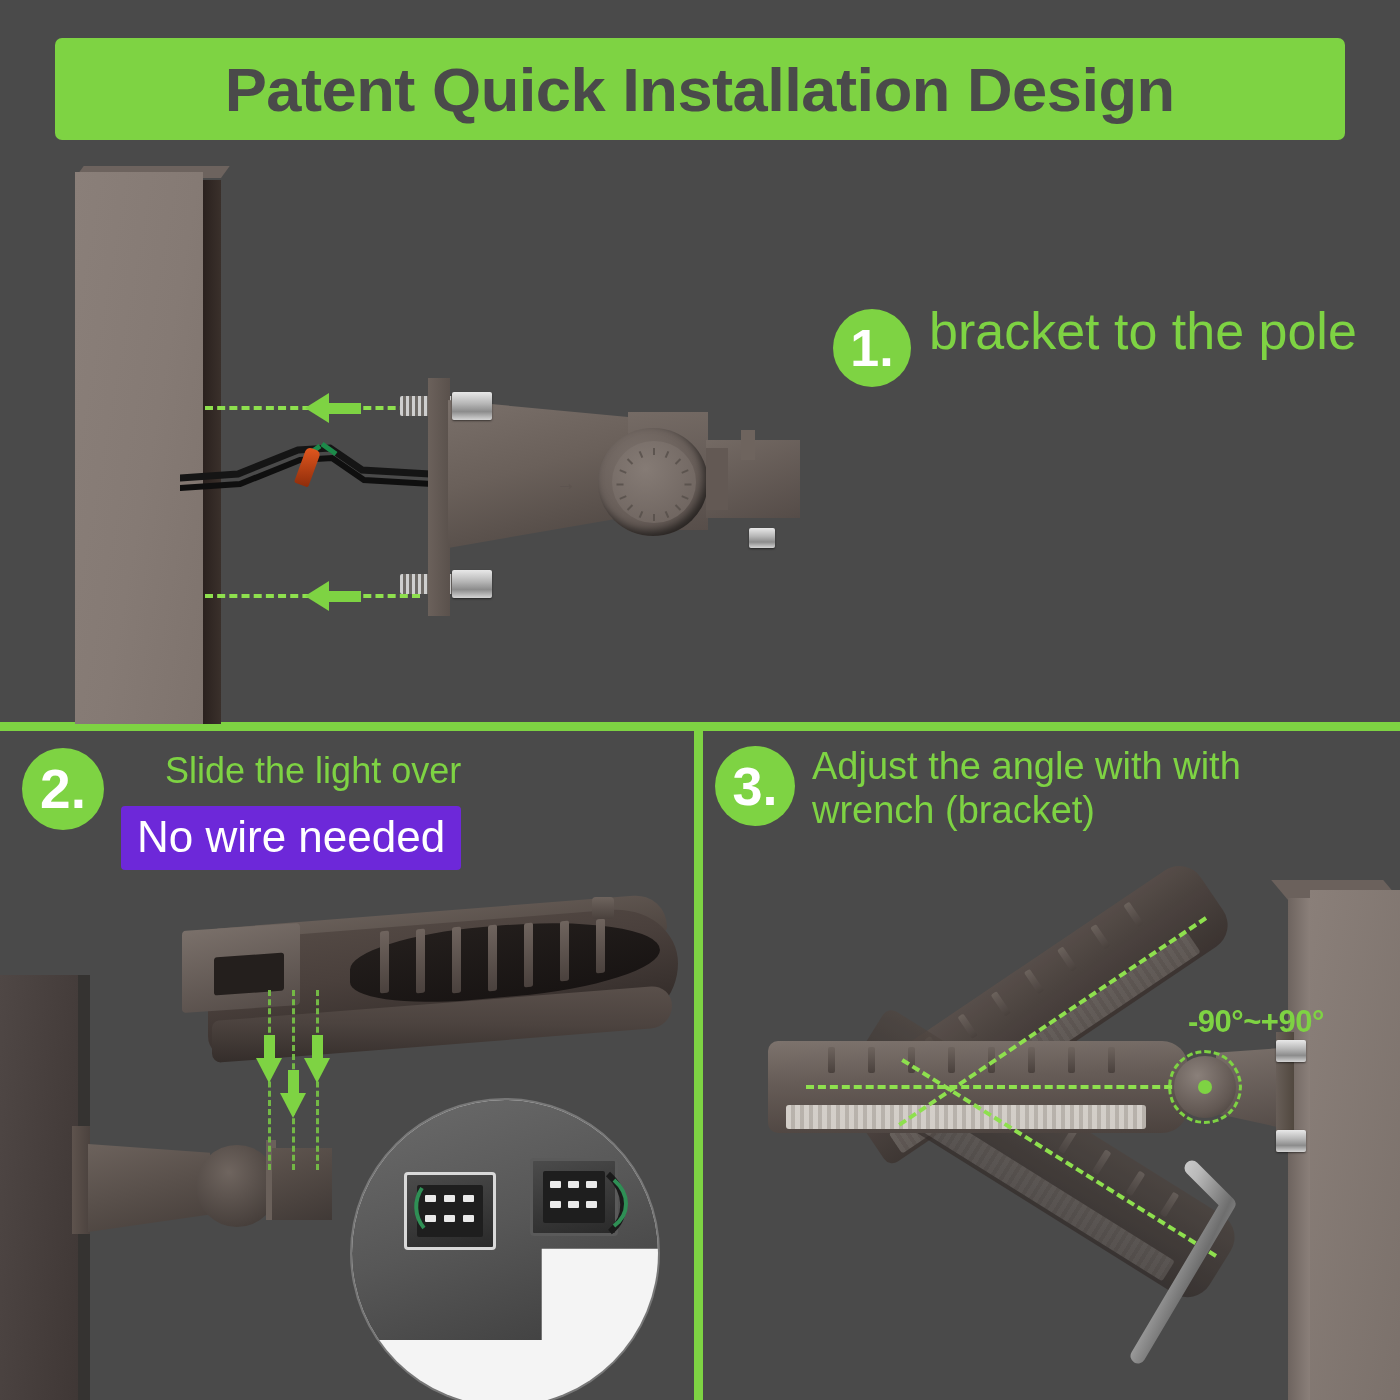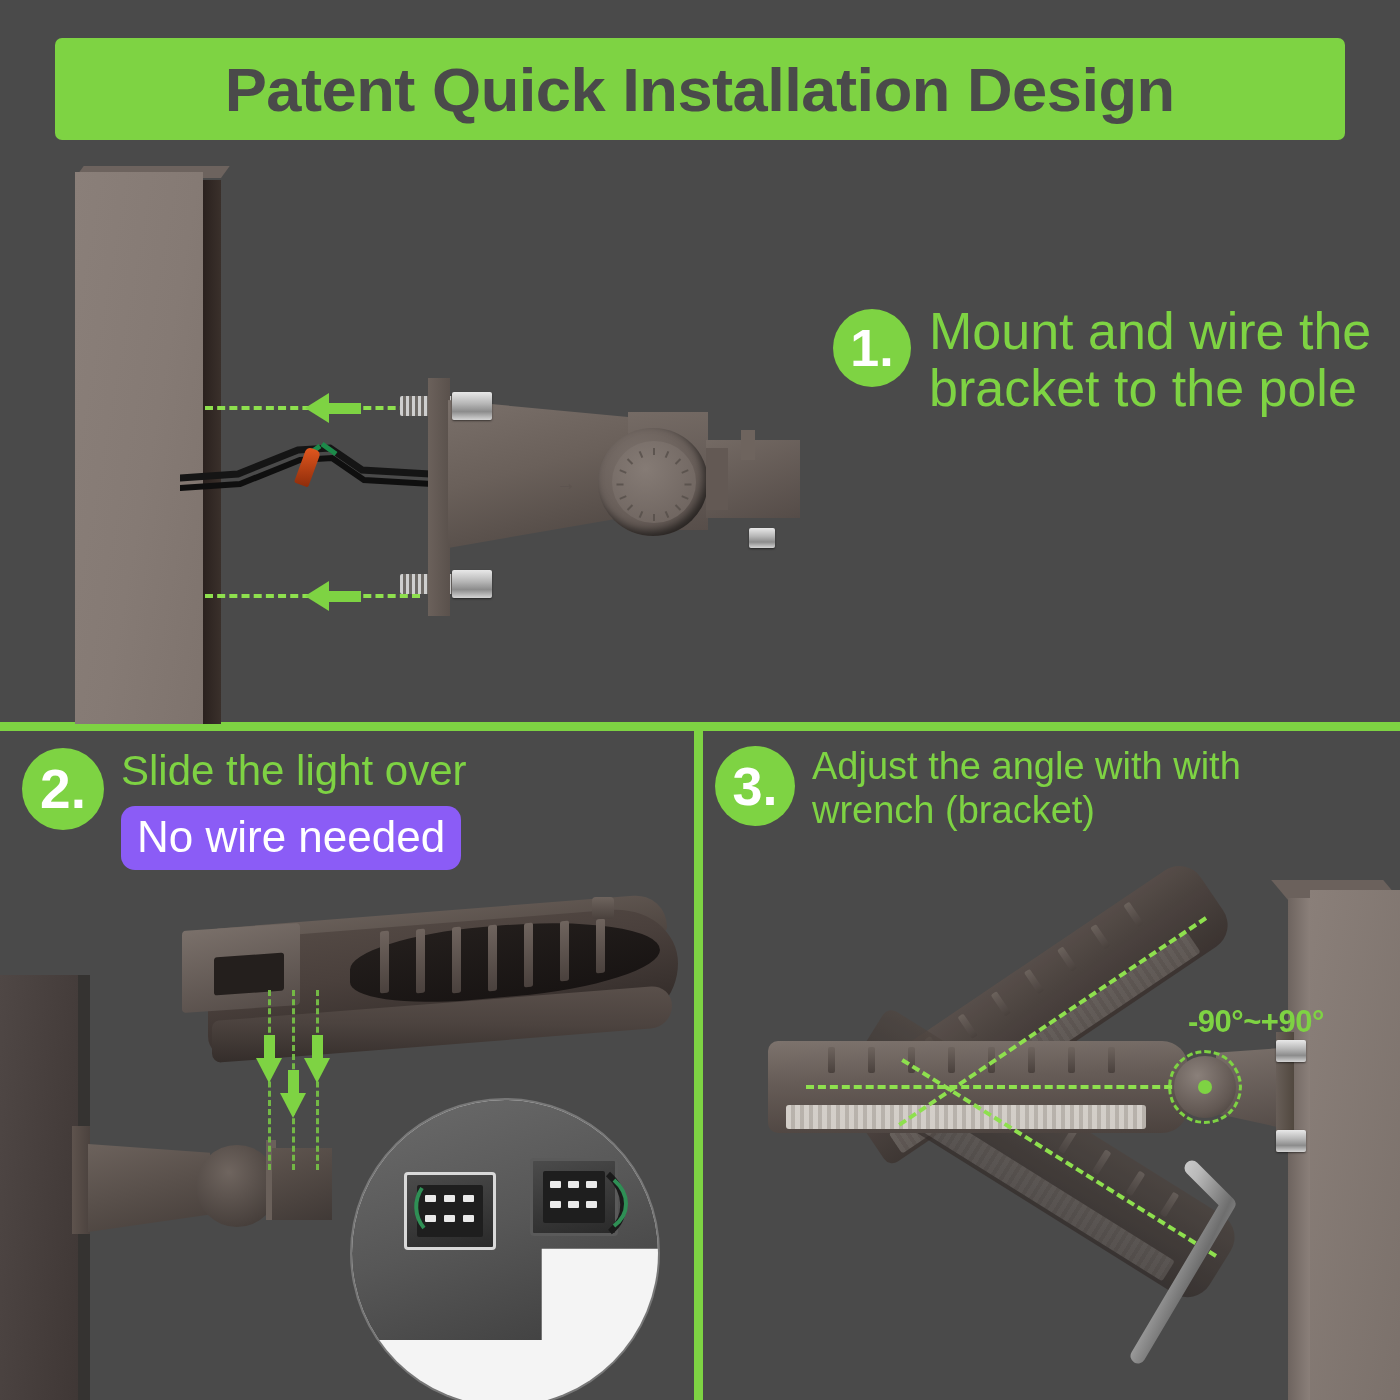--- a/index.html
+++ b/index.html
@@ -42,24 +42,24 @@
   }
   .step-lines{ display:flex; flex-direction:column; }
   .step-line{ color:#7ed343; white-space:nowrap; }
 
   #step1-header{ left:833px; top:303px; }
   #step1-header .step-badge{ width:78px; height:78px; font-size:52px; margin-right:18px; margin-top:6px; }
   #step1-header .step-line{ font-size:52px; line-height:57px; }
 
   #step2-header{ left:22px; top:744px; }
   #step2-header .step-badge{ width:82px; height:82px; font-size:55px; margin-right:17px; margin-top:4px; }
-  #step2-line-1{ font-size:42px; line-height:54px; }
+  #step2-line-1{ font-size:36px; line-height:54px;text-align:right; }
   #no-wire-pill{
-    margin-top:8px; background:#8b5cf6; color:#ffffff;
-    font-size:44px; line-height:49px; border-radius:14px;
+    margin-top:8px; background:#6d28d9; color:#ffffff;
+    font-size:44px; line-height:49px; border-radius:4px;
     padding:6px 16px 9px 16px; align-self:flex-start; white-space:nowrap;
   }
 
   #step3-header{ left:715px; top:744px; }
   #step3-header .step-badge{ width:80px; height:80px; font-size:54px; margin-right:17px; margin-top:2px; }
   #step3-header .step-line{ font-size:38px; line-height:44px; }
 
   
   #pole-1{
     position:absolute; left:75px; top:172px; width:128px; height:552px;
@@ -404,21 +404,20 @@
 <div id="bracket-head-lip"></div>
 <div id="bracket-head-tab"></div>
 <div id="arrow-emboss">→</div>
 <div class="bolt" id="bolt-1"></div>
 <div class="bolt" id="bolt-2"></div>
 <div class="bolt" id="bolt-3"></div>
 
 <div class="step-header" id="step1-header">
   <div class="step-badge">1.</div>
   <div class="step-lines">
-    <div class="step-line">Mount and wire the</div>
     <div class="step-line">bracket to the pole</div>
   </div>
 </div>
 
 <div class="panel" id="panel-2"></div>
 
 <div id="wall-2"></div>
 <div id="wall-2-edge"></div>
 <div id="bracket2-plate"></div>
 <div id="bracket2-arm"></div>

